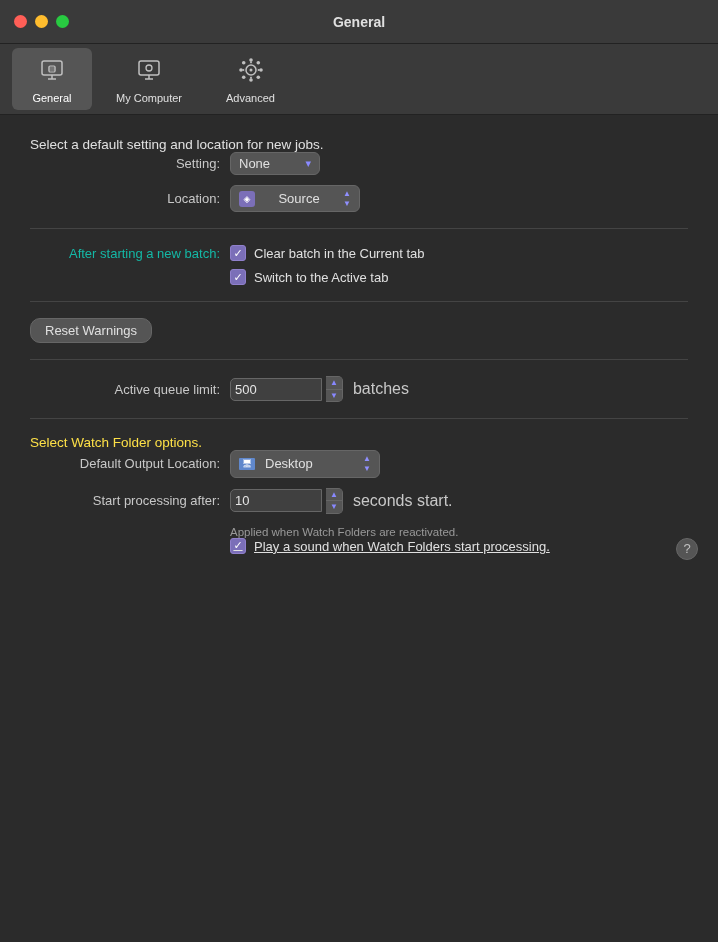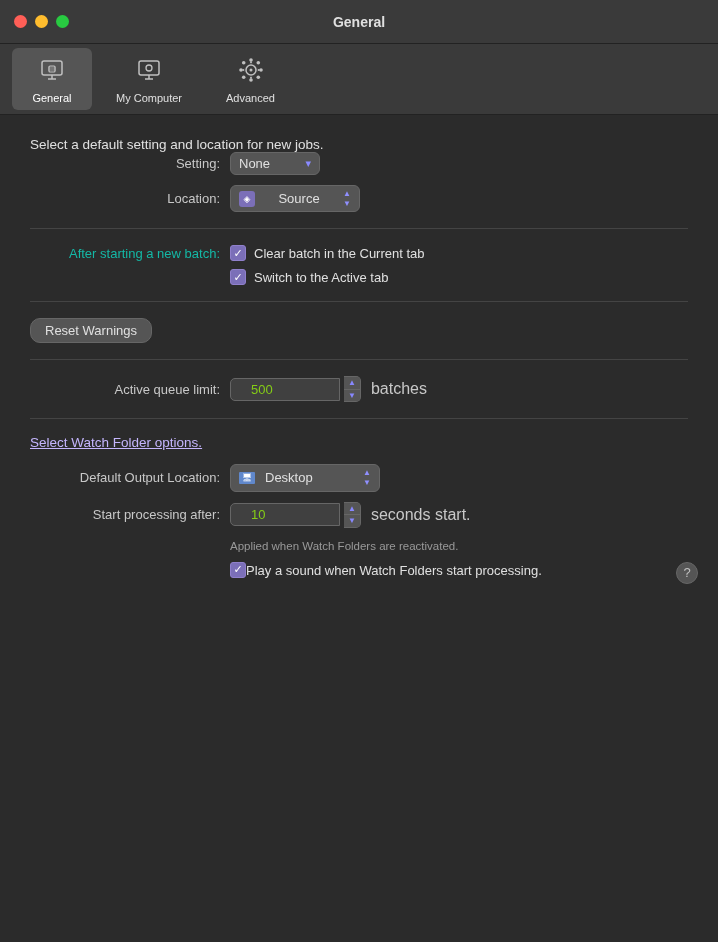--- a/index.html
+++ b/index.html
@@ -225,24 +225,24 @@
     
     .stepper-field {
       display: flex;
       align-items: center;
       gap: 4px;
     }
     .stepper-input {
       background: #404040;
       border: 1px solid #666;
       border-radius: 5px 0 0 5px;
-      color: #84cc16;
-      font-size: 13px;
-      padding: 3px 20px;
-      width: 110px;
+      color: #e5e5e5;
+      font-size: 13px;
+      padding: 3px 4px;
+      width: 92px;
       outline: none;
     }
     .stepper-buttons {
       display: flex;
       flex-direction: column;
       background: #555;
       border: 1px solid #666;
       border-radius: 0 5px 5px 0;
       overflow: hidden;
       border-left: none;
@@ -259,23 +259,21 @@
     .stepper-up { border-bottom: 1px solid #666; }
     .batches-label {
       font-size: 16px;
       color: #c8c8c8;
       margin-left: 6px;
     }
 
     
     .watch-section-title {
       font-size: 13.5px;
-      color: #c4b5fd;
-      margin-bottom: 14px;
-      text-decoration: underline;
+      color: #fde047;
     }
 
     
     .desktop-btn {
       background: #555;
       border: 1px solid #666;
       border-radius: 6px;
       color: #e0e0e0;
       font-size: 13px;
       padding: 3px 8px;
@@ -301,22 +299,24 @@
     .applied-note {
       font-size: 11.5px;
       color: #999;
       margin-top: 12px;
       padding-left: 200px;
     }
 
     .play-sound-row {
       display: flex;
       align-items: flex-start;
+      gap: 8px;
       padding-left: 200px;
-      margin-top: 10px;
+      margin-top: 0;
+      text-decoration: underline;
     }
     .play-sound-text {
       font-size: 13px;
       color: #e0e0e0;
       line-height: 1.4;
     }
 
     .help-btn {
       position: absolute;
       bottom: 18px;

